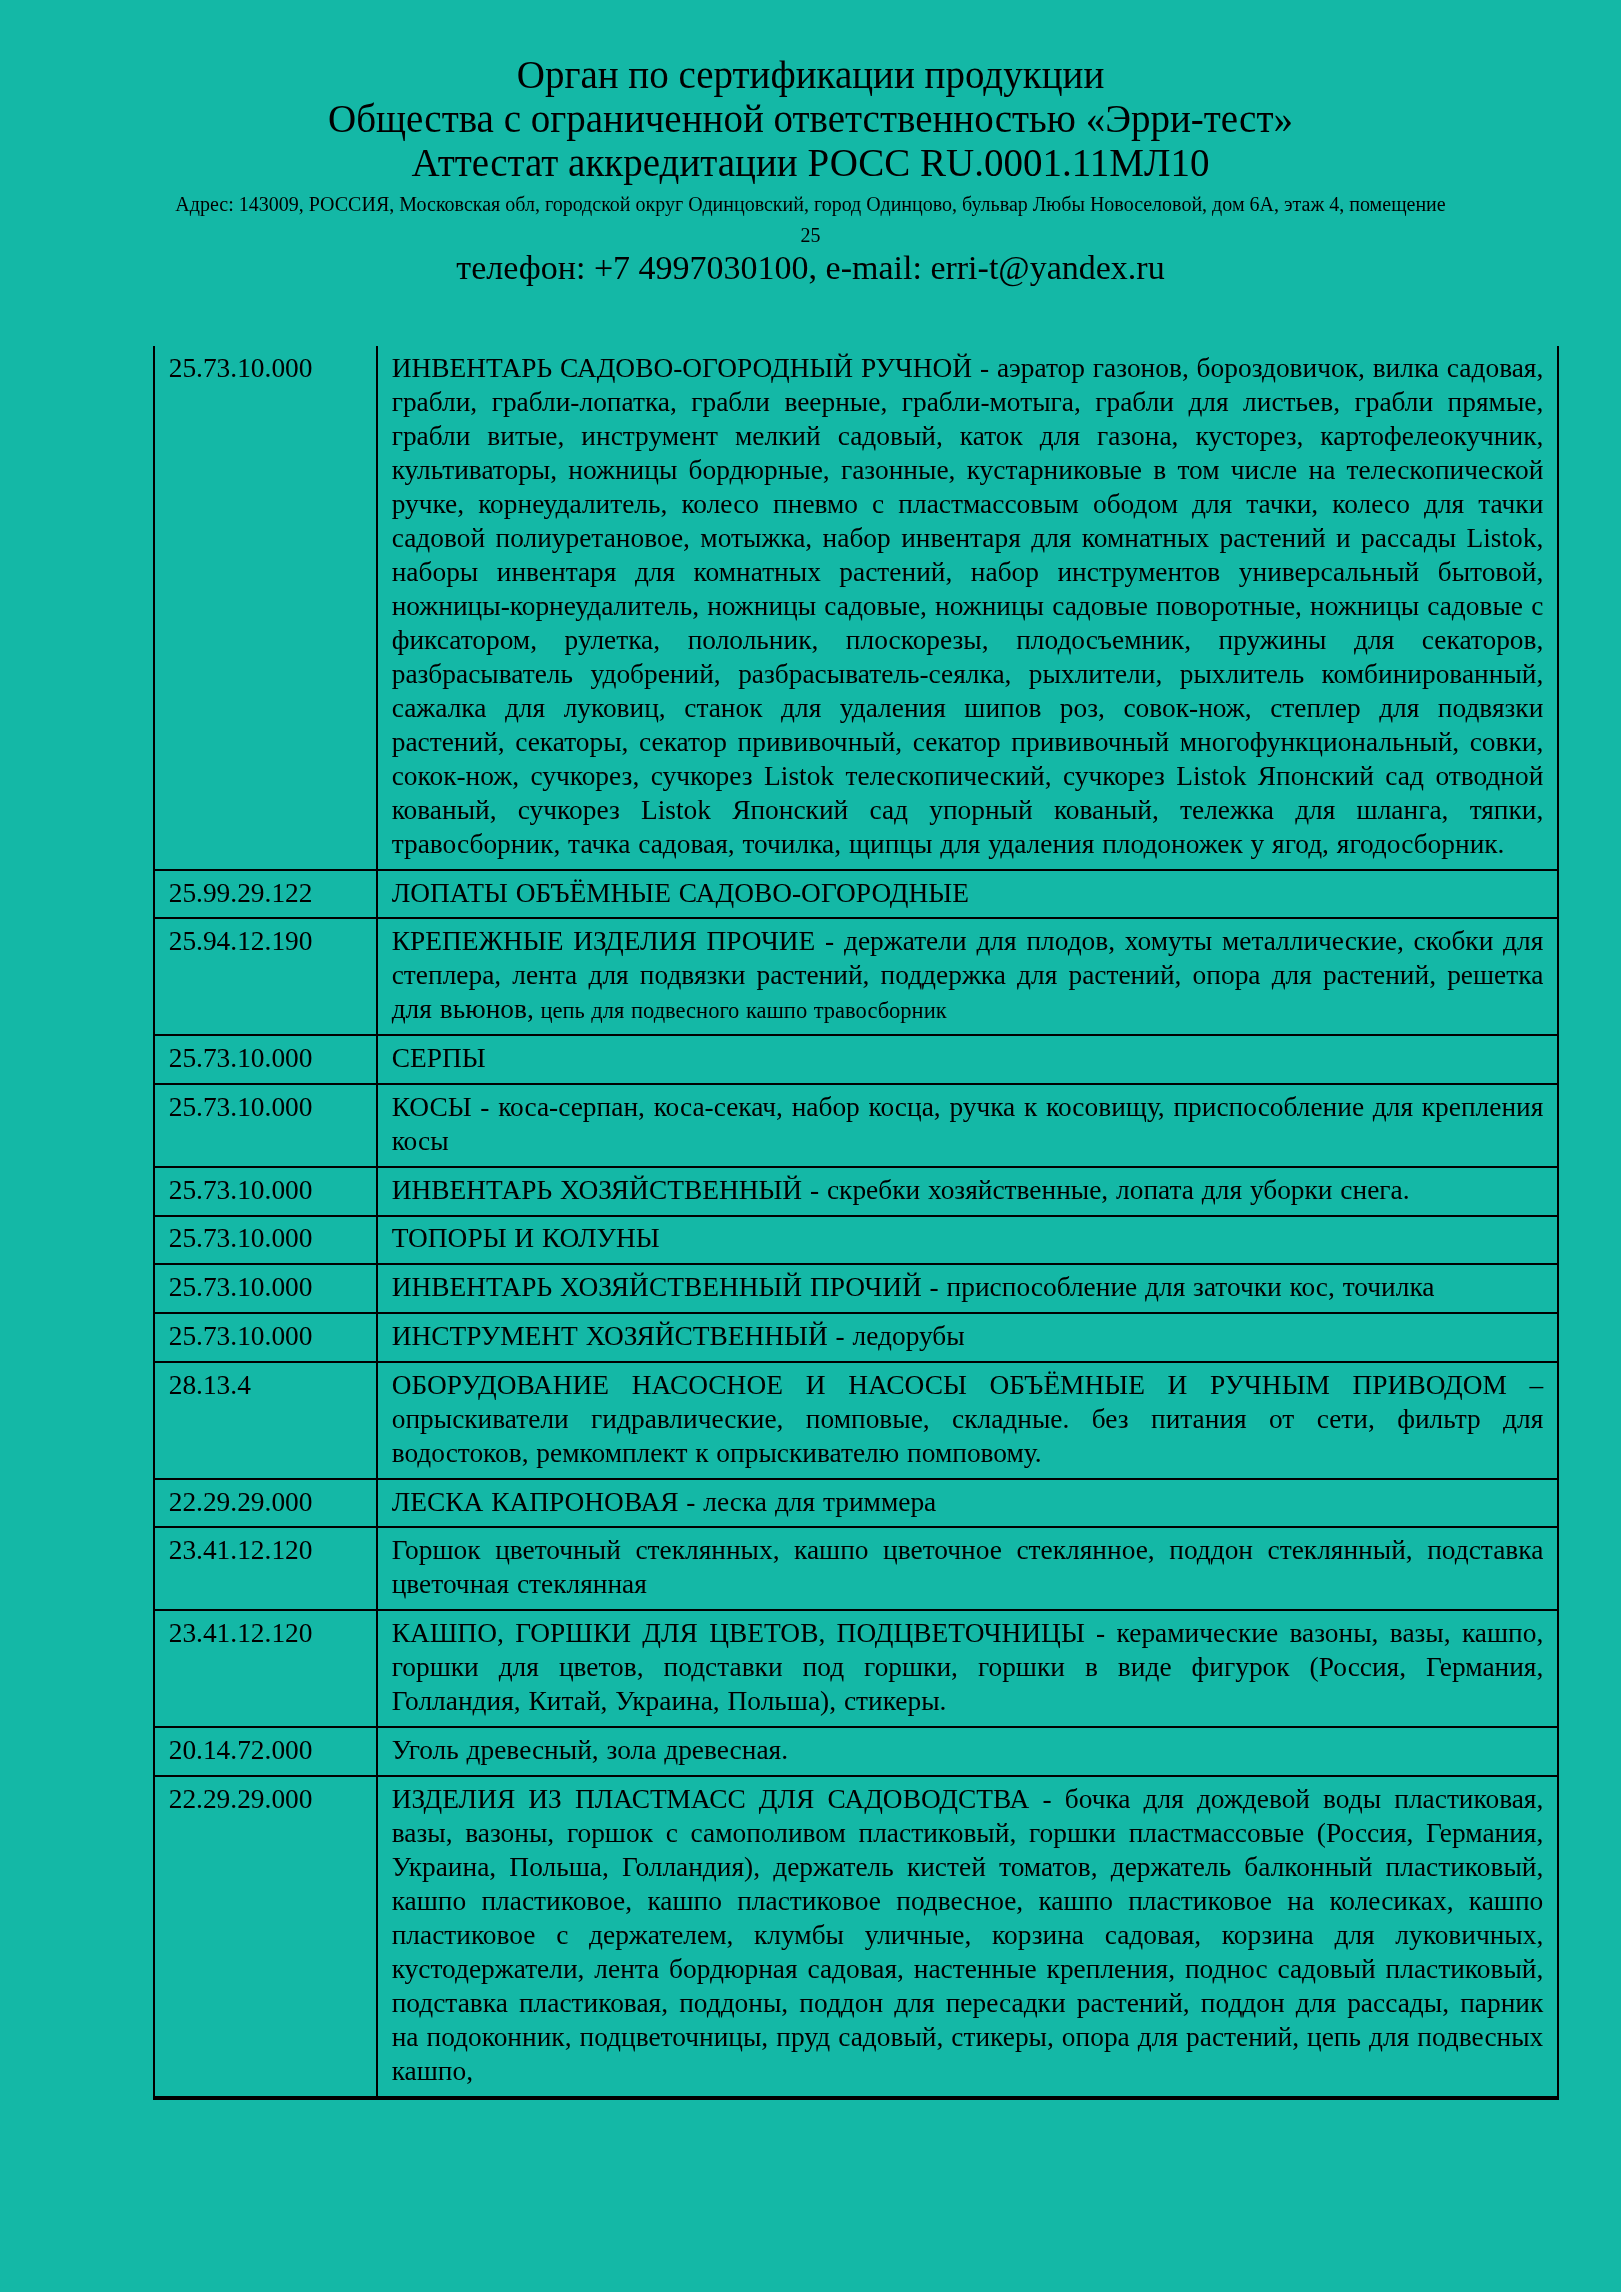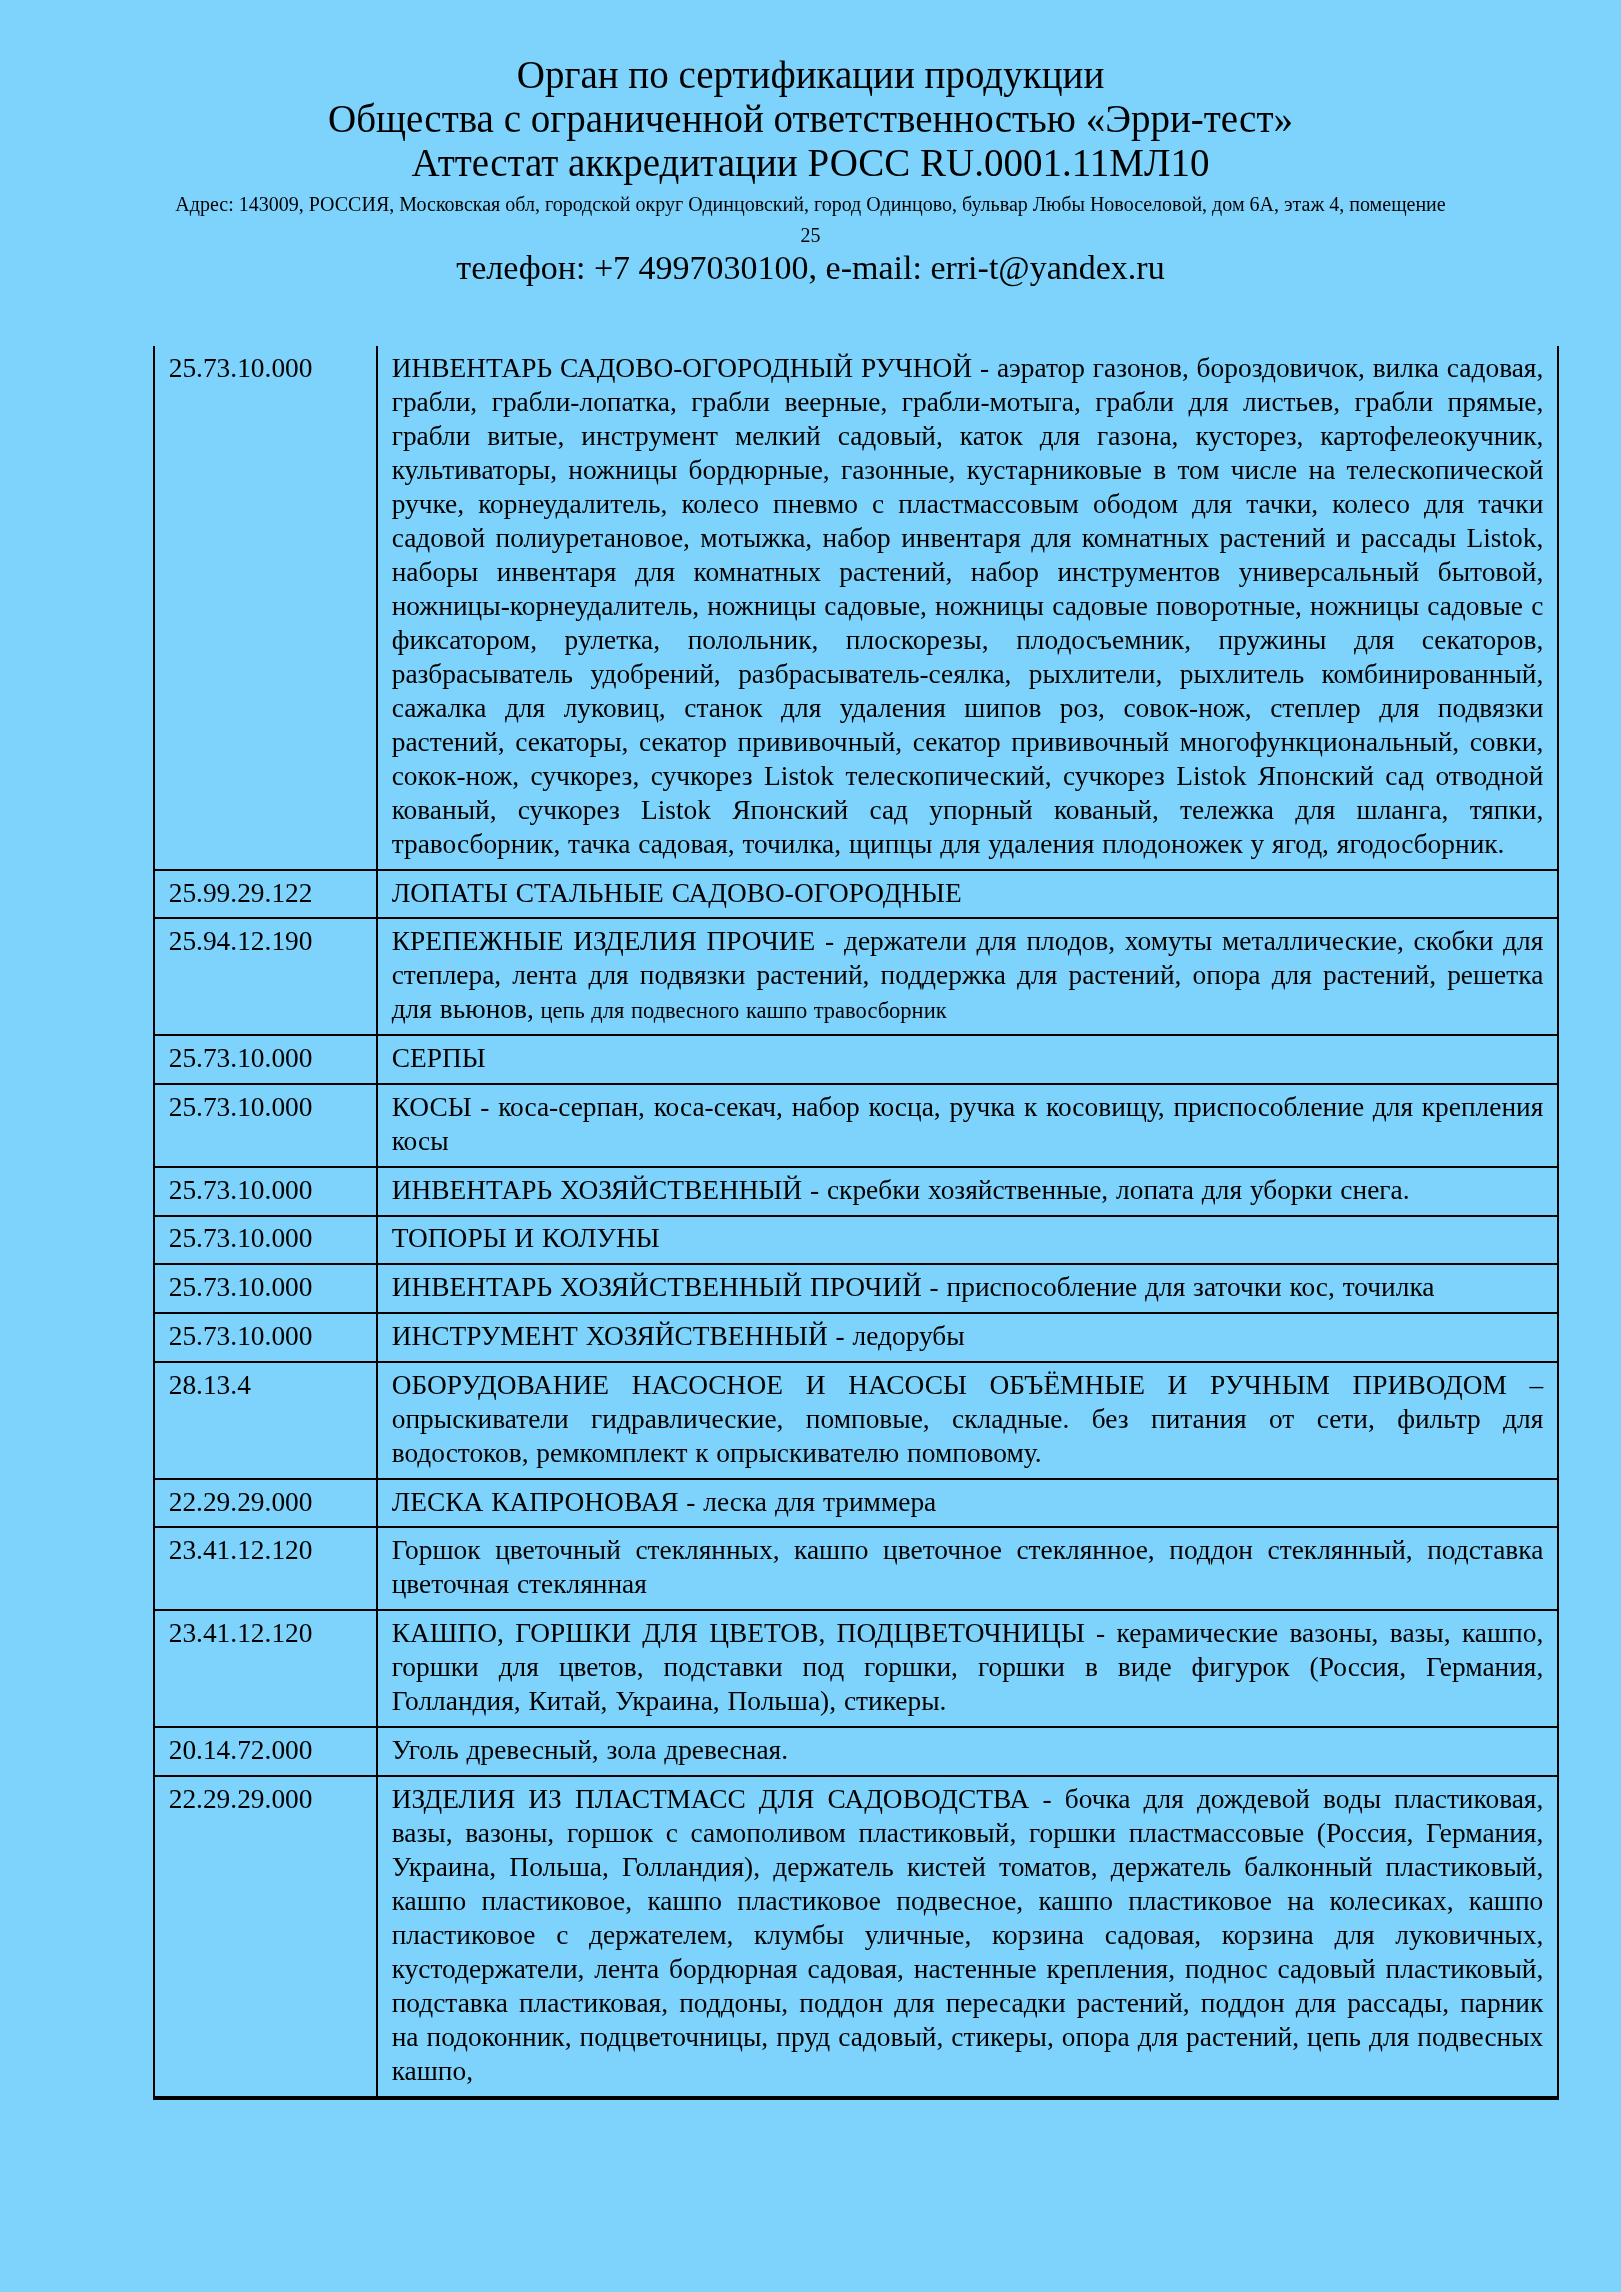--- a/index.html
+++ b/index.html
@@ -4,21 +4,21 @@
 <style>
   html, body {
     margin: 0;
     padding: 0;
     background: #ffffff;
   }
   .page {
     position: relative;
     width: 1621px;
     height: 2293px;
-    background: #7dd3fc;
+    background: #14b8a6;
     color: #000000;
     font-family: "Liberation Serif", "DejaVu Serif", serif;
     overflow: hidden;
     box-sizing: border-box;
   }
   
   .doc-header {
     padding-top: 53px;
     text-align: center;
   }
@@ -86,21 +86,21 @@
   </div>
 
   <table class="product-table">
     <tbody>
       <tr>
         <td class="code-cell">25.73.10.000</td>
         <td class="desc-cell"><span>ИНВЕНТАРЬ САДОВО-ОГОРОДНЫЙ РУЧНОЙ - аэратор газонов, бороздовичок, вилка садовая, грабли, грабли-лопатка, грабли веерные, грабли-мотыга, грабли для листьев, грабли прямые, грабли витые, инструмент мелкий садовый, каток для газона, кусторез, картофелеокучник, культиваторы, ножницы бордюрные, газонные, кустарниковые в том числе на телескопической ручке, корнеудалитель, колесо пневмо с пластмассовым ободом для тачки, колесо для тачки садовой полиуретановое, мотыжка, набор инвентаря для комнатных растений и рассады Listok, наборы инвентаря для комнатных растений, набор инструментов универсальный бытовой, ножницы-корнеудалитель, ножницы садовые, ножницы садовые поворотные, ножницы садовые с фиксатором, рулетка, полольник, плоскорезы, плодосъемник, пружины для секаторов, разбрасыватель удобрений, разбрасыватель-сеялка, рыхлители, рыхлитель комбинированный, сажалка для луковиц, станок для удаления шипов роз, совок-нож, степлер для подвязки растений, секаторы, секатор прививочный, секатор прививочный многофункциональный, совки, сокок-нож, сучкорез, сучкорез Listok телескопический, сучкорез Listok Японский сад отводной кованый, сучкорез Listok Японский сад упорный кованый, тележка для шланга, тяпки, травосборник, тачка садовая, точилка, щипцы для удаления плодоножек у ягод, ягодосборник.</span><span class="small-tail"></span></td>
       </tr>
       <tr>
         <td class="code-cell">25.99.29.122</td>
-        <td class="desc-cell"><span>ЛОПАТЫ СТАЛЬНЫЕ САДОВО-ОГОРОДНЫЕ</span><span class="small-tail"></span></td>
+        <td class="desc-cell"><span>ЛОПАТЫ ОБЪЁМНЫЕ САДОВО-ОГОРОДНЫЕ</span><span class="small-tail"></span></td>
       </tr>
       <tr>
         <td class="code-cell">25.94.12.190</td>
         <td class="desc-cell"><span>КРЕПЕЖНЫЕ ИЗДЕЛИЯ ПРОЧИЕ - держатели для плодов, хомуты металлические, скобки для степлера, лента для подвязки растений, поддержка для растений, опора для растений, решетка для вьюнов,</span><span class="small-tail"> цепь для подвесного кашпо травосборник</span></td>
       </tr>
       <tr>
         <td class="code-cell">25.73.10.000</td>
         <td class="desc-cell"><span>СЕРПЫ</span><span class="small-tail"></span></td>
       </tr>
       <tr>

